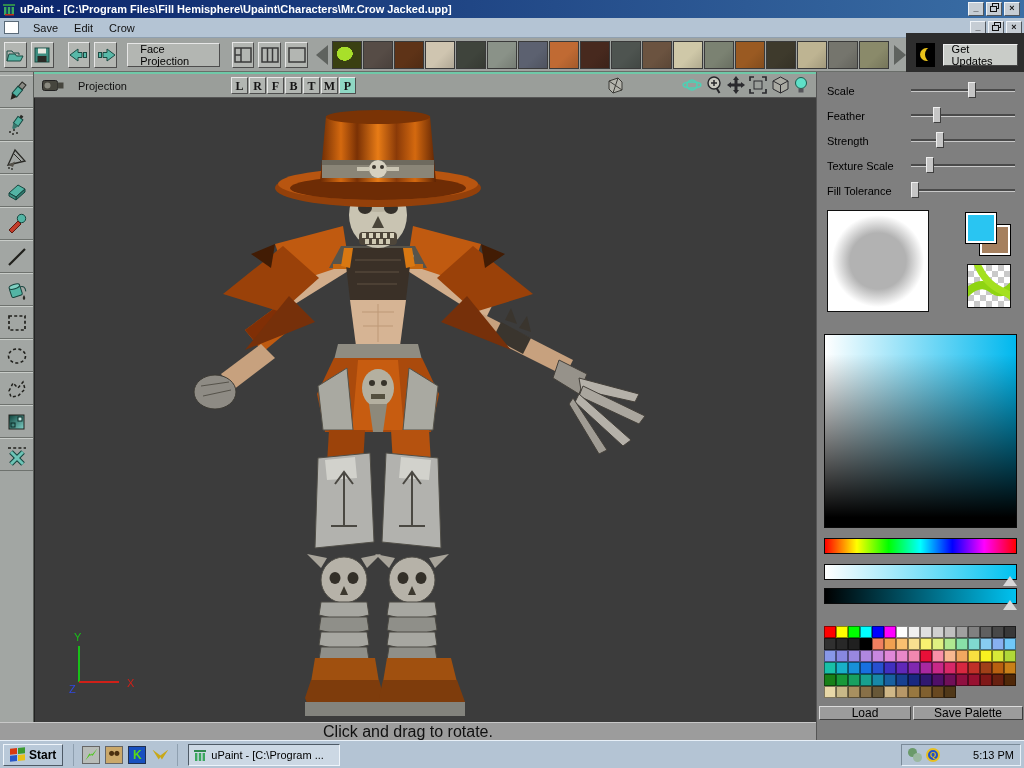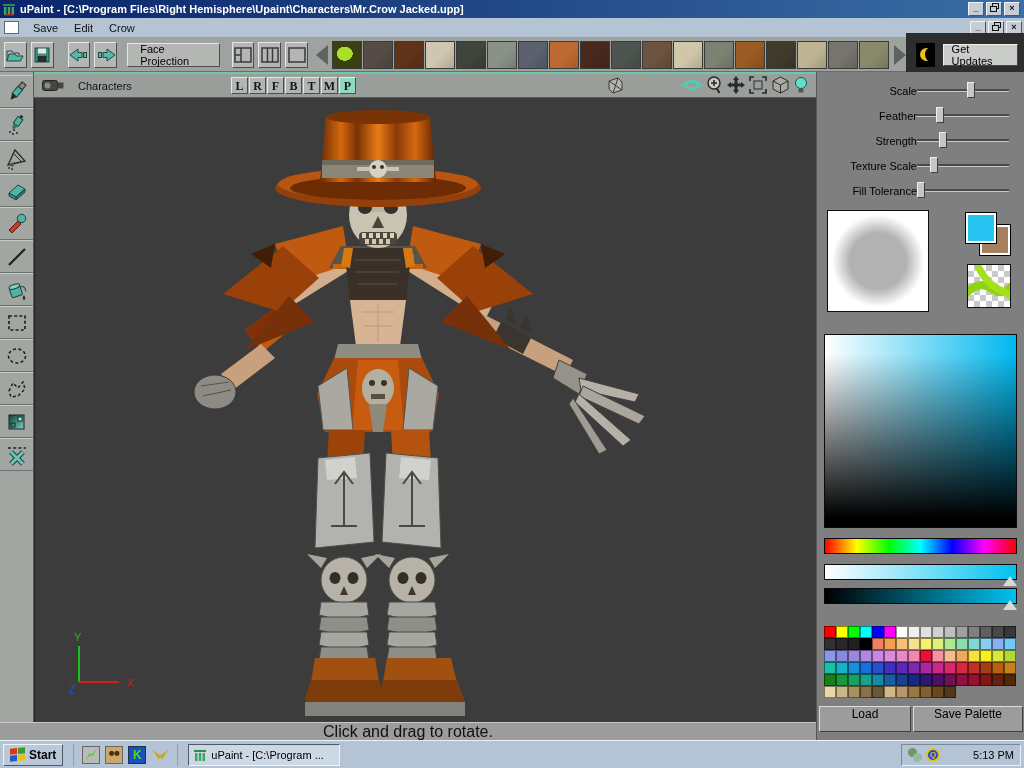--- a/index.html
+++ b/index.html
@@ -69,21 +69,21 @@
   .vp-canvas svg.scene { position:absolute; left:0; top:0; }
 
   
   .statusbar { position:absolute; left:0; top:722px; width:816px; height:18px; background:#9c9c9c;
     border-top:1px solid #c8c8c8; text-align:center; line-height:17px; font-size:16px; color:#101010; }
 
   
   .rpanel { position:absolute; left:816px; top:72px; width:208px; height:668px; background:#7f7f7f;
     border-left:1px solid #555; }
   .slider-rows { position:absolute; left:0; top:6px; width:208px; }
-  .slider-row { display:flex; align-items:center; height:25px; padding:0 16px;text-align:right; }
+  .slider-row { display:flex; align-items:center; height:25px; padding:0 10px; }
   .slider-label { width:84px; font-size:11px; color:#000; }
   .slider-track { flex:1; position:relative; height:3px; background:#4a4a4a; border-bottom:1px solid #c8c8c8; }
   .slider-thumb { position:absolute; top:-7px; width:8px; height:16px; background:#c6c6c6;
     border:1px solid; border-color:#efefef #3f3f3f #3f3f3f #efefef; }
   .brush-preview { position:absolute; left:10px; top:138px; width:102px; height:102px;
     border:1px solid #101010;
     background:radial-gradient(circle at 50% 50%, #b2b2b2 0 28px, #ffffff 46px); }
   .fg-swatch { position:absolute; left:148px; top:140px; width:32px; height:32px;
     border:1px solid #000; box-shadow:inset 0 0 0 2px #fff; z-index:2; }
   .bg-swatch { position:absolute; left:162px; top:152px; width:32px; height:32px;
@@ -99,22 +99,22 @@
   .hue-bar { top:466px; background:linear-gradient(to right,#f00,#ff0,#0f0,#0ff,#00f,#f0f,#f00); }
   .sat-bar { top:492px; background:linear-gradient(to right,#ffffff,#00c2f0); }
   .val-bar { top:516px; background:linear-gradient(to right,#000000,#00c2f0); }
   .tri-up { position:absolute; width:0; height:0; border-left:7px solid transparent;
     border-right:7px solid transparent; border-bottom:10px solid #c4c4c4; }
   .end-marker { border-bottom-color:#d8d8d8; }
   .palette-grid { position:absolute; left:7px; top:554px; display:grid;
     grid-template-columns:repeat(16,12px); grid-auto-rows:12px; }
   .pal-cell { width:12px; height:12px; box-shadow:inset 0 0 0 1px rgba(0,0,0,.45); }
   .pal-btns { position:absolute; left:2px; top:634px; width:204px; display:flex; }
-  .pal-btn { height:26px; background:#9c9c9c; border:1px solid; border-color:#dcdcdc #3f3f3f #3f3f3f #dcdcdc;
-    display:flex; justify-content:center; font-size:12px; }
+  .pal-btn { height:14px; background:#9c9c9c; border:1px solid; border-color:#dcdcdc #3f3f3f #3f3f3f #dcdcdc;
+    display:flex; align-items:center; justify-content:center; font-size:12px; }
   .pal-btn.load { width:92px; margin-right:2px; }
   .pal-btn.save { width:110px; }
 
   
   .taskbar { position:absolute; left:0; top:740px; width:1024px; height:28px; background:#b4c4d4;
     border-top:1px solid #e8f0f8; display:flex; align-items:center; }
   .start-btn { height:22px; margin-left:3px; padding:0 6px; background:#b9c9d9; border:1px solid;
     border-color:#eef4fa #4e5a66 #4e5a66 #eef4fa; display:flex; align-items:center; gap:4px;
     font-weight:bold; font-size:12px; }
   .flag { display:grid; grid-template-columns:7px 7px; grid-template-rows:6px 6px; gap:1px; transform:skewY(-6deg); }
@@ -150,21 +150,21 @@
 <div id="app">
 
   <div class="titlebar">
     <svg class="app-icon16" viewBox="0 0 14 14">
       <rect x="1" y="2" width="12" height="2" fill="#2f8a4e"></rect>
       <rect x="2" y="5" width="2.4" height="8" fill="#3aa85e"></rect>
       <rect x="5.8" y="5" width="2.4" height="8" fill="#3aa85e"></rect>
       <rect x="9.6" y="5" width="2.4" height="8" fill="#3aa85e"></rect>
       <rect x="3" y="12" width="9" height="1.5" fill="#c03018"></rect>
     </svg>
-    <span class="title-text">uPaint - [C:\Program Files\Right Hemisphere\Upaint\Characters\Mr.Crow Jacked.upp]</span>
+    <span class="title-text">uPaint - [C:\Program Files\Fill Hemisphere\Upaint\Characters\Mr.Crow Jacked.upp]</span>
     <div class="win-btns">
       <div class="win-btn">_</div>
       <div class="win-btn">
         <svg width="9" height="9" viewBox="0 0 9 9">
             <rect x="2.5" y="0.5" width="6" height="5" fill="none" stroke="#111"></rect>
             <rect x="0.5" y="3.5" width="6" height="5" fill="#c6cdd4" stroke="#111"></rect>
           </svg>
       </div>
       <div class="win-btn">×</div>
     </div>
@@ -368,21 +368,21 @@
     </div>
   </div>
 
   <div class="viewport">
     <div class="vp-header">
       <svg width="22" height="15" viewBox="0 0 22 15" style="margin-left:8px">
         <rect x="0.5" y="2.5" width="15" height="10" rx="2" fill="#46463e" stroke="#222"></rect>
         <circle cx="5.5" cy="7.5" r="3" fill="#8a8a80"></circle>
         <rect x="15.5" y="4.5" width="6" height="6" fill="#46463e"></rect>
       </svg>
-      <span class="vp-title">Characters</span>
+      <span class="vp-title">Projection</span>
       <span class="view-btns">
           <span class="view-btn">L</span>
           <span class="view-btn">R</span>
           <span class="view-btn">F</span>
           <span class="view-btn">B</span>
           <span class="view-btn">T</span>
           <span class="view-btn">M</span>
           <span class="view-btn active">P</span>
         </span>
       <span class="vp-cube-solo">

